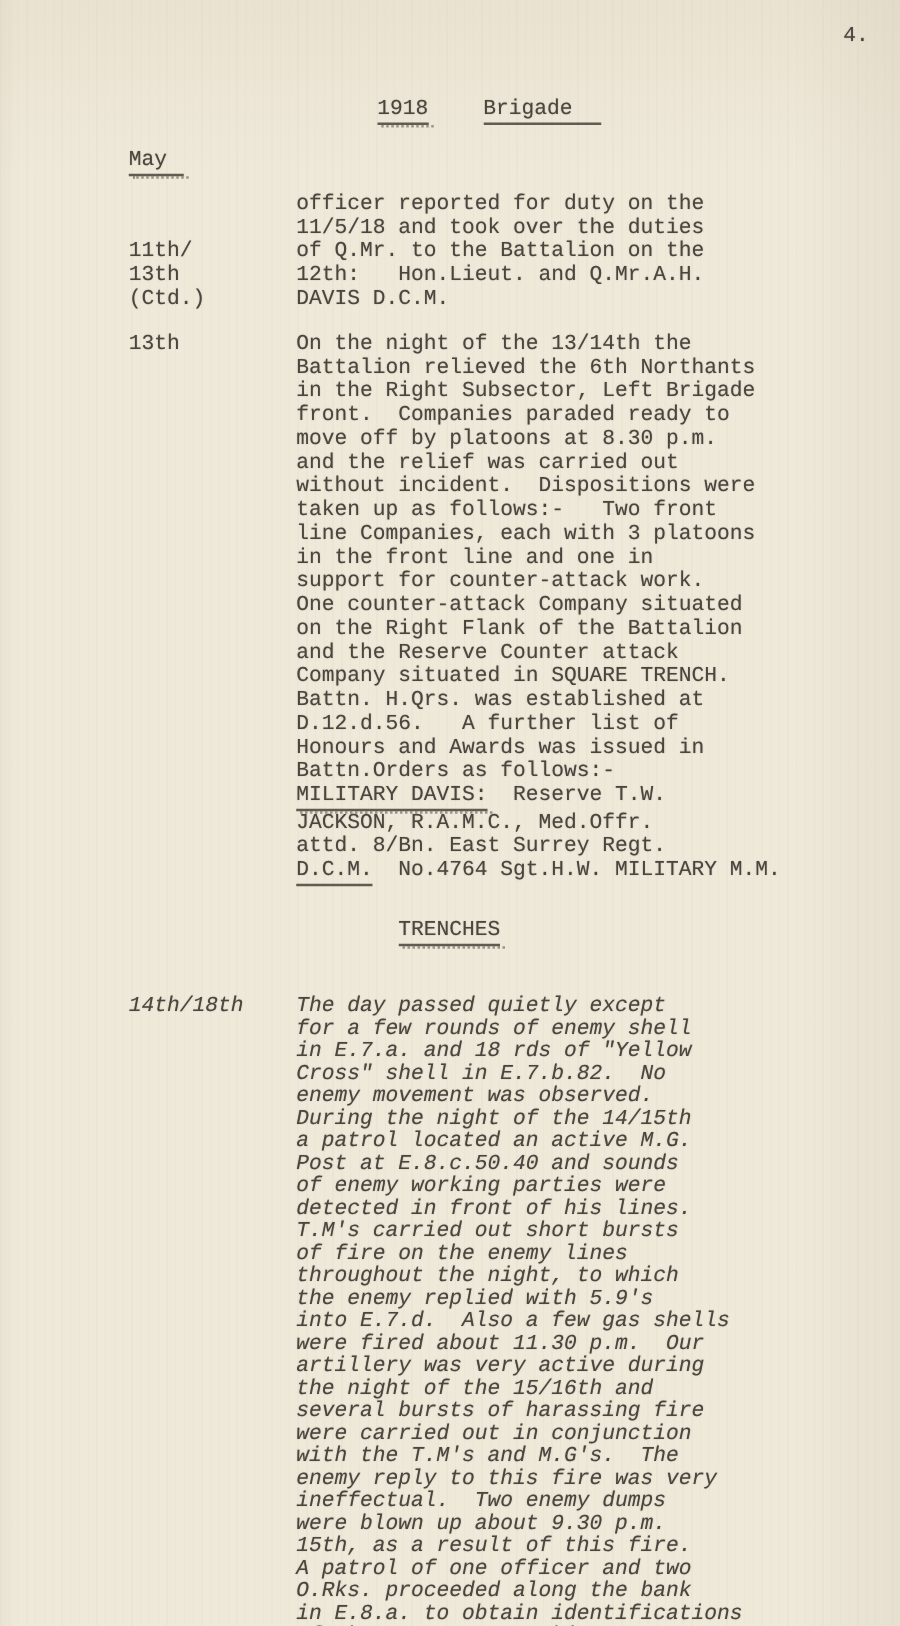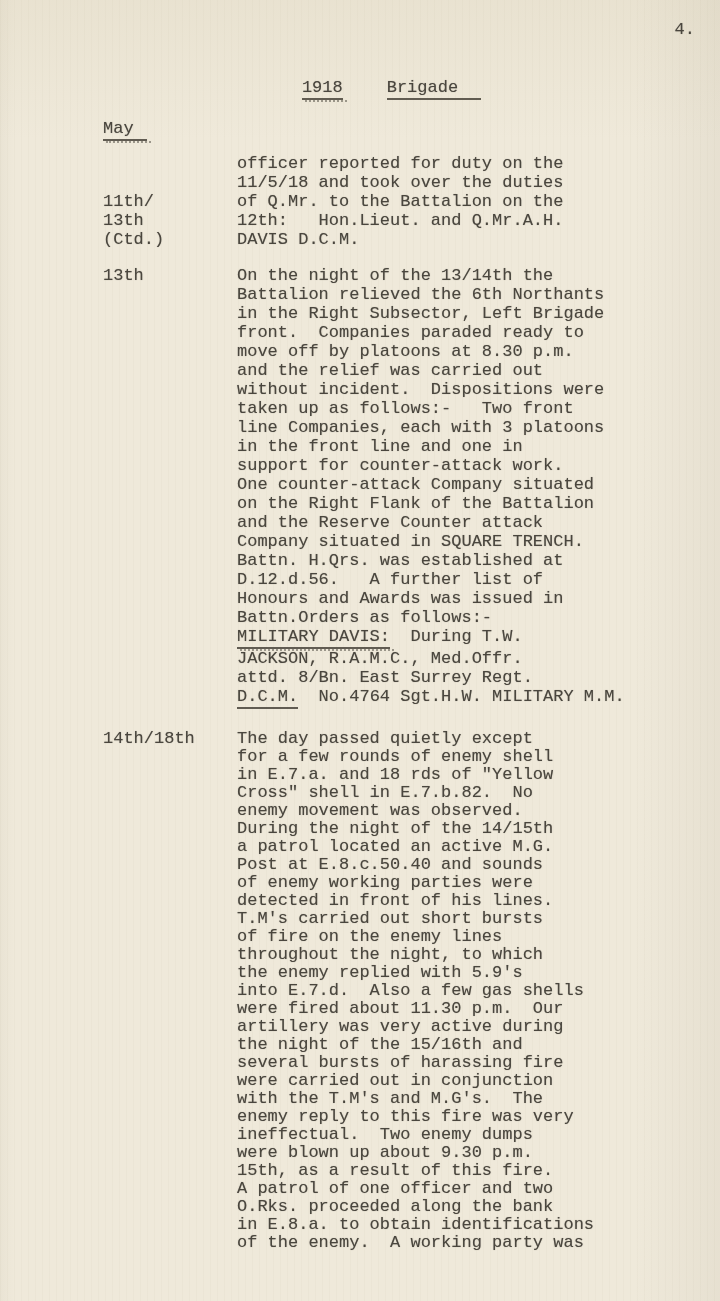--- a/index.html
+++ b/index.html
@@ -24,21 +24,21 @@
   .pageno { position:absolute; top:20px; right:25px; }
   .header { display:flex; justify-content:center; padding-top:78px; padding-right:40px;gap:44px; }
   .month-row { margin-top:19px; }
   .entry { display:flex; align-items:flex-start; }
   .entry .date { flex:0 0 134px; white-space:pre-wrap; }
   .entry .body { width:420px; white-space:pre-wrap; }
   .e1 { margin-top:13px;align-items:flex-end; }
   .e2 { margin-top:17px; }
   .heading-row { margin-top:7px; }
   .e3 { margin-top:21px; }
-  .e3 .date, .e3 .body { line-height:18px; }
+  .e3 .date, .e3 .body { line-height:18px;font-style:italic; }
   
   .u1 { display:inline-block; border-bottom:2px solid rgba(72,67,58,0.85); padding-bottom:1px; }
   
   .u2 { position:relative; display:inline-block; border-bottom:2px solid rgba(72,67,58,0.85); padding-bottom:1px; }
   .u2::after {
     content:""; position:absolute; left:3px; right:-4px; bottom:-4px; height:0;
     border-bottom:2px dotted rgba(72,67,58,0.5);
   }
   .ext-sm { padding-right:13px; }
   .ext-lg { padding-right:23px; }
@@ -86,26 +86,32 @@
 in the front line and one in
 support for counter-attack work.
 One counter-attack Company situated
 on the Right Flank of the Battalion
 and the Reserve Counter attack
 Company situated in SQUARE TRENCH.
 Battn. H.Qrs. was established at
 D.12.d.56.   A further list of
 Honours and Awards was issued in
 Battn.Orders as follows:-
-</span><span class="u2">MILITARY DAVIS:</span><span>  During T.W.</span><span>
+</span><span class="u2">MILITARY DAVIS:</span><span>  Reserve T.W.</span><span>
 JACKSON, R.A.M.C., Med.Offr.
 attd. 8/Bn. East Surrey Regt.
 </span><span class="u1">D.C.M.</span><span>  No.4764 Sgt.H.W. MILITARY M.M.</span></div>
     </div>
 
+    <div class="entry heading-row">
+      <div class="date"></div>
+      <div class="body">
+        <span class="u2">TRENCHES</span>
+      </div>
+    </div>
 
     <div class="entry e3">
       <div class="date">14th/18th</div>
       <div class="body">The day passed quietly except
 for a few rounds of enemy shell
 in E.7.a. and 18 rds of "Yellow
 Cross" shell in E.7.b.82.  No
 enemy movement was observed.
 During the night of the 14/15th
 a patrol located an active M.G.

